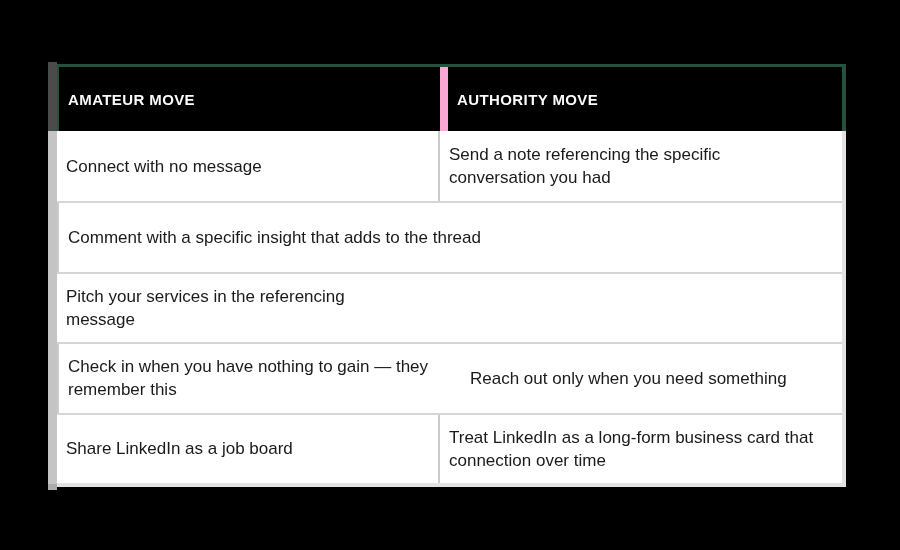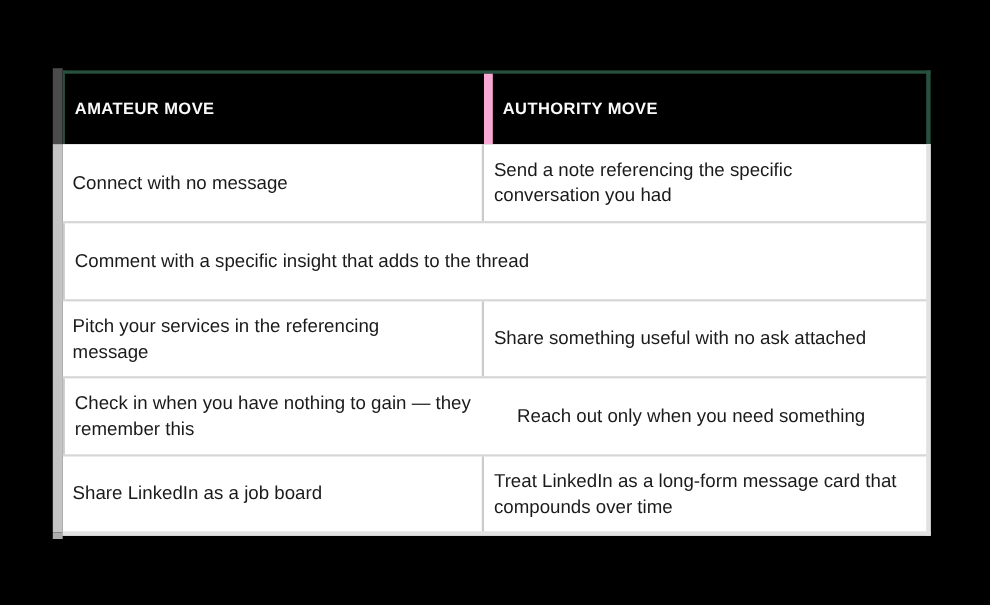--- a/index.html
+++ b/index.html
@@ -106,27 +106,26 @@
     <div class="tbody">
       <div class="tr">
         <div class="td c1">Connect with no message</div>
         <div class="td c2">Send a note referencing the specific conversation you had</div>
       </div>
       <div class="tr">
         <div class="td c2">Comment with a specific insight that adds to the thread</div>
       </div>
       <div class="tr">
         <div class="td c1">Pitch your services in the referencing message</div>
-        <div class="td c2">Share something useful with no ask attached</div>
       </div>
       <div class="tr">
         <div class="td c2">Check in when you have nothing to gain — they remember this</div>
         <div class="td c1">Reach out only when you need something</div>
       </div>
       <div class="tr">
         <div class="td c1">Share LinkedIn as a job board</div>
-        <div class="td c2">Treat LinkedIn as a long-form message card that compounds over time</div>
+        <div class="td c2">Treat LinkedIn as a long-form business card that connection over time</div>
       </div>
     </div>
 
   </div>
 
 </div>
 
 </body></html>

